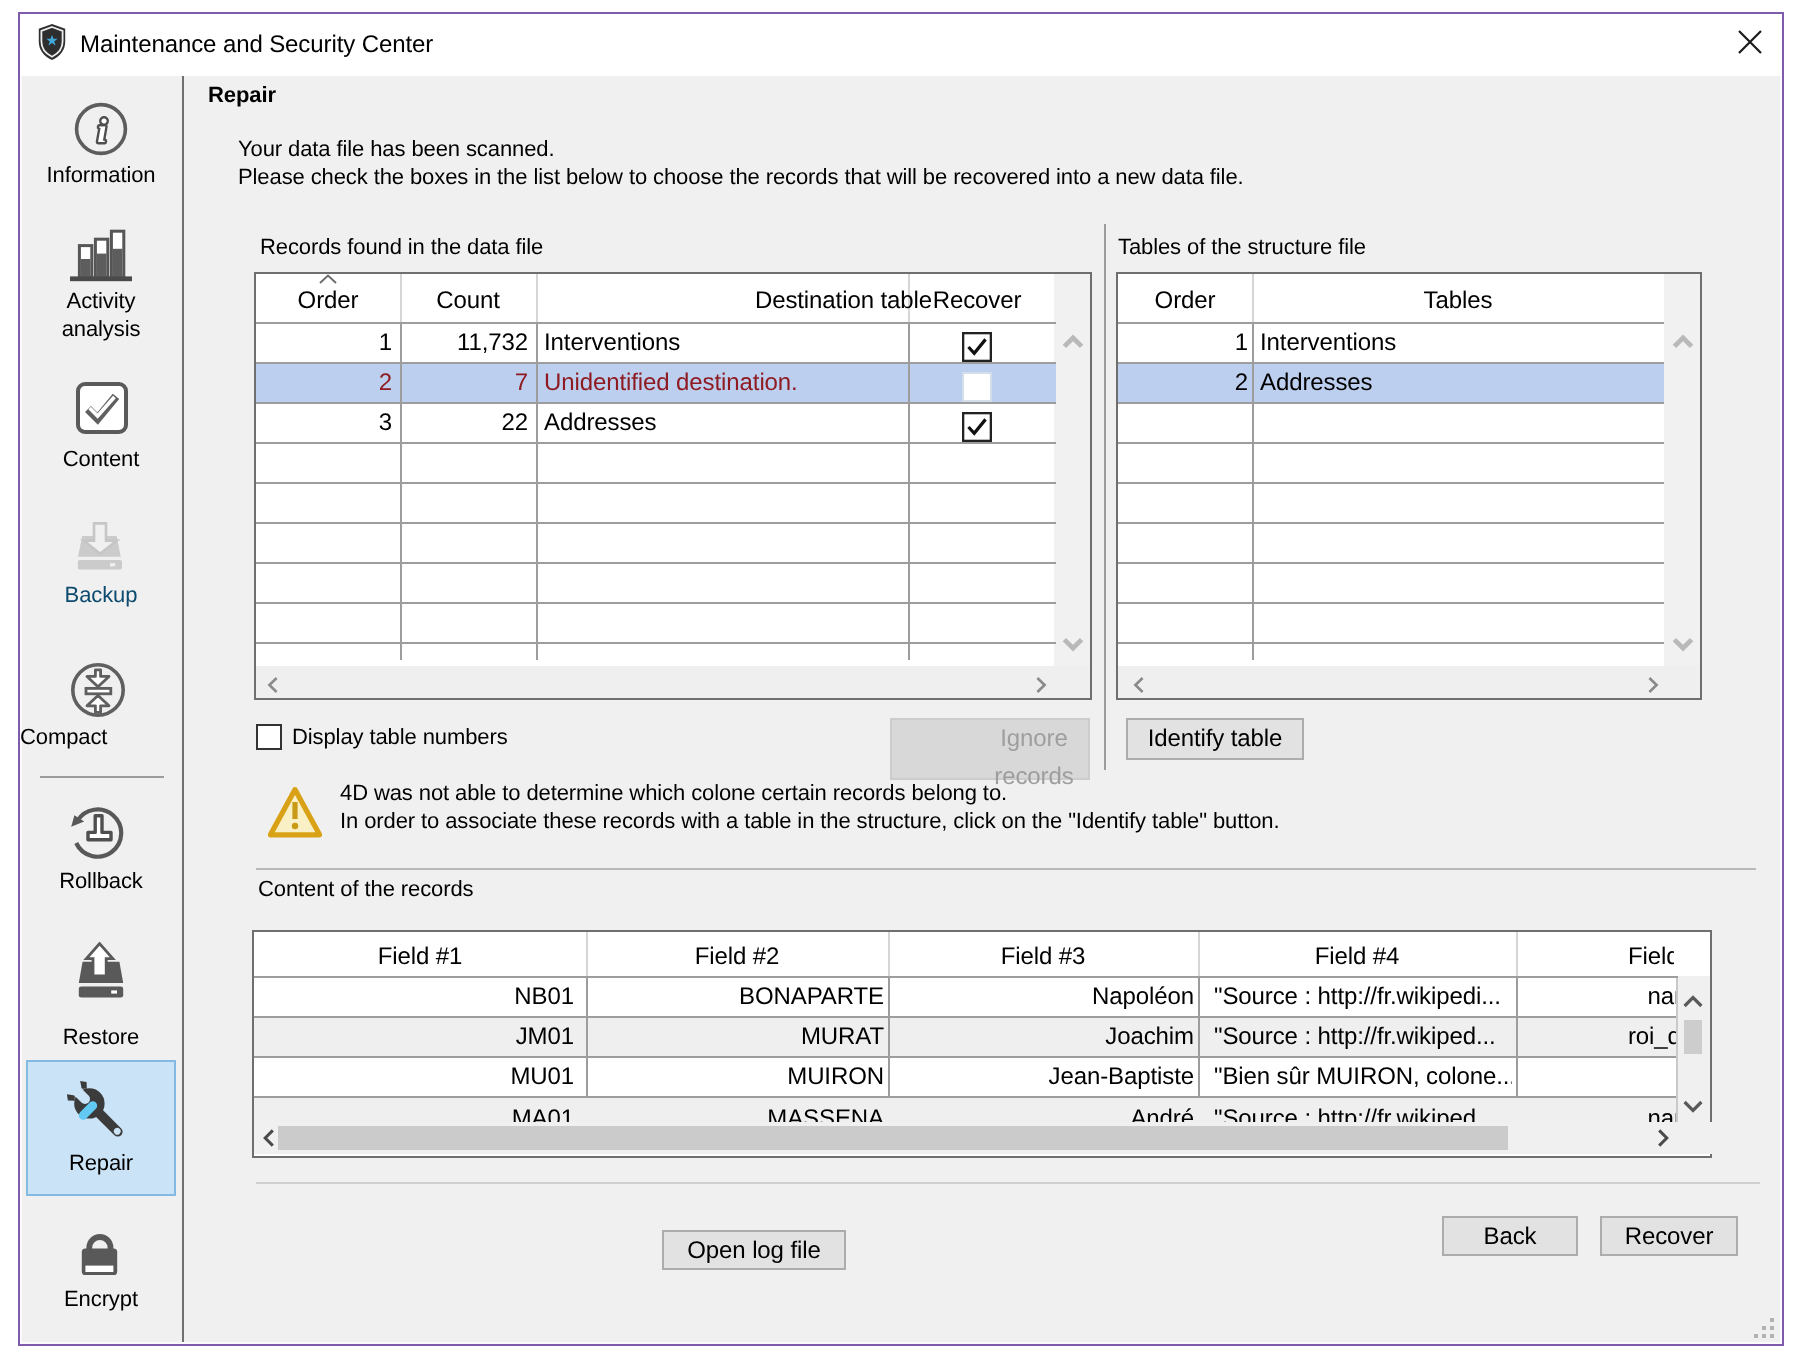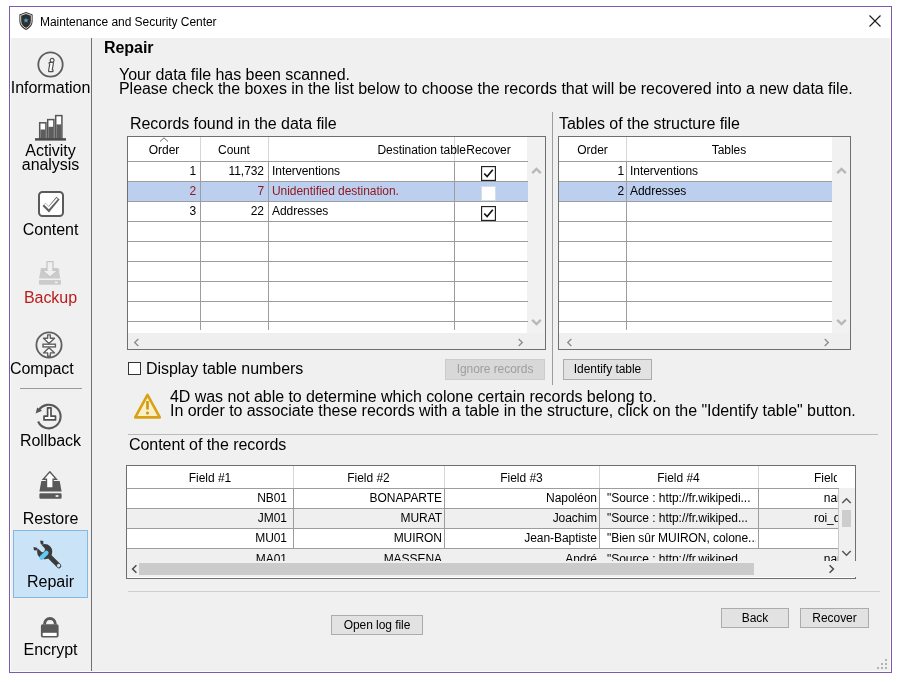--- a/index.html
+++ b/index.html
@@ -1,19 +1,19 @@
 <!DOCTYPE html>
 <html><head>
 <meta charset="utf-8">
 <style>
 * { margin:0; padding:0; box-sizing:border-box; }
 html,body { width:903px; height:682px; background:#fff; font-family:"Liberation Sans",sans-serif; }
 body { position:relative; overflow:hidden; font-size:12px; color:#000; letter-spacing:-0.05px; }
 .a { position:absolute; }
-.t { position:absolute; font-size:16px; line-height:14px; white-space:nowrap; }
+.t { position:absolute; font-size:11px; line-height:14px; white-space:nowrap; }
 .vline { position:absolute; width:1px; background:#9d9d9d; }
 .vh { position:absolute; width:1px; background:#d6d6d6; }
 .hline { position:absolute; height:1px; background:#9d9d9d; }
 .cell { position:absolute; font-size:12px; line-height:20px; white-space:nowrap; overflow:hidden; }
 .cr { text-align:right; }
 .btn { position:absolute; background:#e2e2e2; border:1px solid #acacac; font-size:12px; text-align:center; color:#000; }
 </style>
 </head>
 <body>
 <div class="a" id="win" style="left:9px;top:6px;width:883px;height:667px;border:1px solid #7e5bad;background:#f0f0f0;box-shadow:inset 0 0 0 1px #fbfbfb;"></div>
@@ -55,21 +55,21 @@
   <path d="M6.8 13 L10.8 17 L19.2 7.5" fill="none" stroke="#fff" stroke-width="1.8"></path>
 </svg>
 <div class="t" style="left:0;top:216px;width:81px;text-align:center;">Content</div>
 
 <svg class="a" style="left:28px;top:254px;" width="24" height="25" viewBox="0 0 24 25">
   <path d="M3.1 7 H20.3 L22.4 17.4 H1 Z" fill="#cbcbcb"></path>
   <rect x="0.9" y="19" width="22.1" height="4.8" rx="1.1" fill="#cbcbcb"></rect>
   <rect x="17" y="20.6" width="2.6" height="1.6" fill="#f0f0f0"></rect>
   <path d="M9 0.7 H15 V9.3 H20.4 L12.1 15.9 L3.8 9.3 H9 Z" fill="#f0f0f0" stroke="#c6c6c6" stroke-width="1.3"></path>
 </svg>
-<div class="t" style="left:0;top:284px;width:81px;text-align:center;color:#b91c1c;">Backup</div>
+<div class="t" style="left:0;top:284px;width:81px;text-align:center;color:#0c4a6e;">Backup</div>
 
 <svg class="a" style="left:25px;top:324px;" width="28" height="28" viewBox="0 0 28 28">
   <circle cx="14" cy="14" r="12.6" fill="none" stroke="#5f5f5f" stroke-width="1.8"></circle>
   <path d="M12.7 3.9 H15.3 V7.2 H19.5 L14 12.4 L8.5 7.2 H12.7 Z" fill="#fff" stroke="#5f5f5f" stroke-width="1.4" stroke-linejoin="round"></path>
   <rect x="8" y="13.2" width="12.4" height="2.7" fill="#fff" stroke="#5f5f5f" stroke-width="1.4"></rect>
   <path d="M12.7 25.2 H15.3 V21.9 H19.5 L14 16.7 L8.5 21.9 H12.7 Z" fill="#fff" stroke="#5f5f5f" stroke-width="1.4" stroke-linejoin="round"></path>
 </svg>
 <div class="t" style="left:0;top:355px;width:81px;text-align:left;">Compact</div>
 
 <div class="hline" style="left:10px;top:381px;width:62px;background:#9b9b9b;"></div>
@@ -211,21 +211,21 @@
 <div class="a" style="left:549px;top:326px;width:291px;height:16px;background:#efefef;"></div>
 <svg class="a" style="left:556px;top:331px;" width="7" height="9" viewBox="0 0 7 9">
       <path d="M5.3 1 L1.7 4.5 L5.3 8" fill="none" stroke="#8a8a8a" stroke-width="1.3"></path>
     </svg>
 <svg class="a" style="left:813px;top:331px;" width="7" height="9" viewBox="0 0 7 9">
       <path d="M1.7 1 L5.3 4.5 L1.7 8" fill="none" stroke="#8a8a8a" stroke-width="1.3"></path>
     </svg>
 
 <div class="a" style="left:118px;top:355px;width:13px;height:13px;background:#fff;border:1px solid #333;"></div>
 <div class="t" style="left:136px;top:355px;">Display table numbers</div>
-<div class="btn" style="left:435px;top:352px;width:100px;height:21px;line-height:19px;background:#d8d8d8;border-color:#cccccc;color:#9e9e9e;">Ignore records</div>
+<div class="btn" style="left:435px;top:352px;width:100px;height:31px;line-height:19px;background:#d8d8d8;border-color:#cccccc;color:#9e9e9e;padding-left:44px;">Ignore records</div>
 <div class="btn" style="left:553px;top:352px;width:89px;height:21px;line-height:19px;">Identify table</div>
 <div class="vline" style="left:542px;top:105px;height:273px;"></div>
 
 <svg class="a" style="left:124px;top:386px;" width="27" height="26" viewBox="0 0 27 26">
   <path d="M13.5 1.8 L25.8 24.4 H1.2 Z" fill="#faf0c5" stroke="#d9a216" stroke-width="2.6" stroke-linejoin="round"></path>
   <rect x="12.2" y="8" width="2.6" height="8.5" fill="#c99a16"></rect>
   <circle cx="13.5" cy="20" r="1.6" fill="#c99a16"></circle>
 </svg>
 <div class="t" style="left:160px;top:383px;">4D was not able to determine which colone certain records belong to.</div>
 <div class="t" style="left:160px;top:397px;">In order to associate these records with a table in the structure, click on the "Identify table" button.</div>

